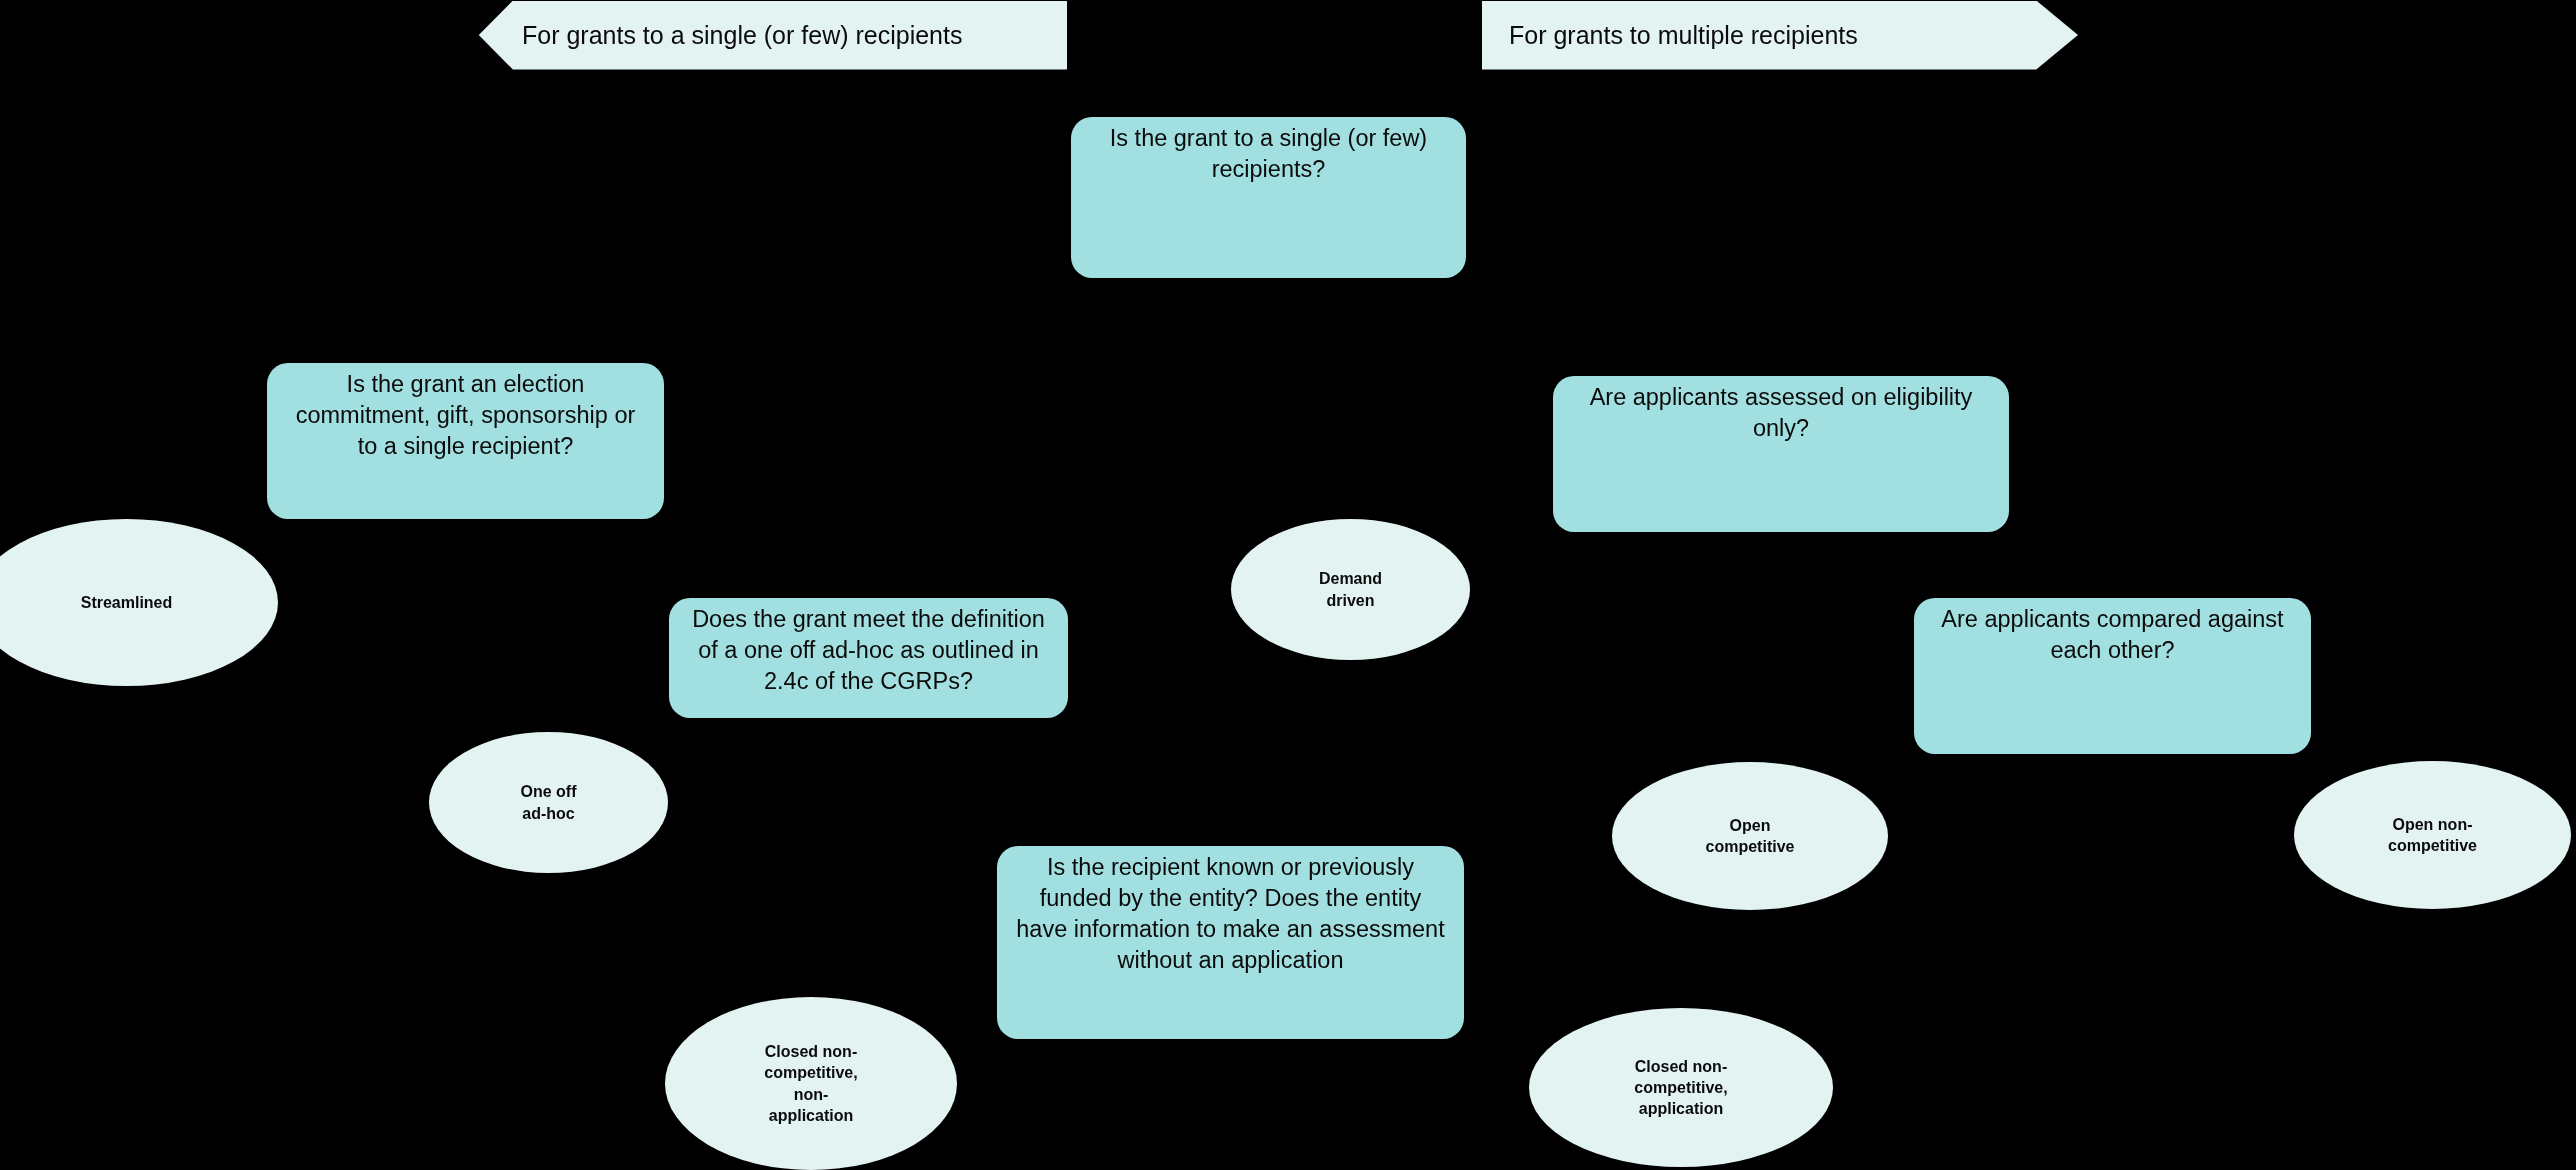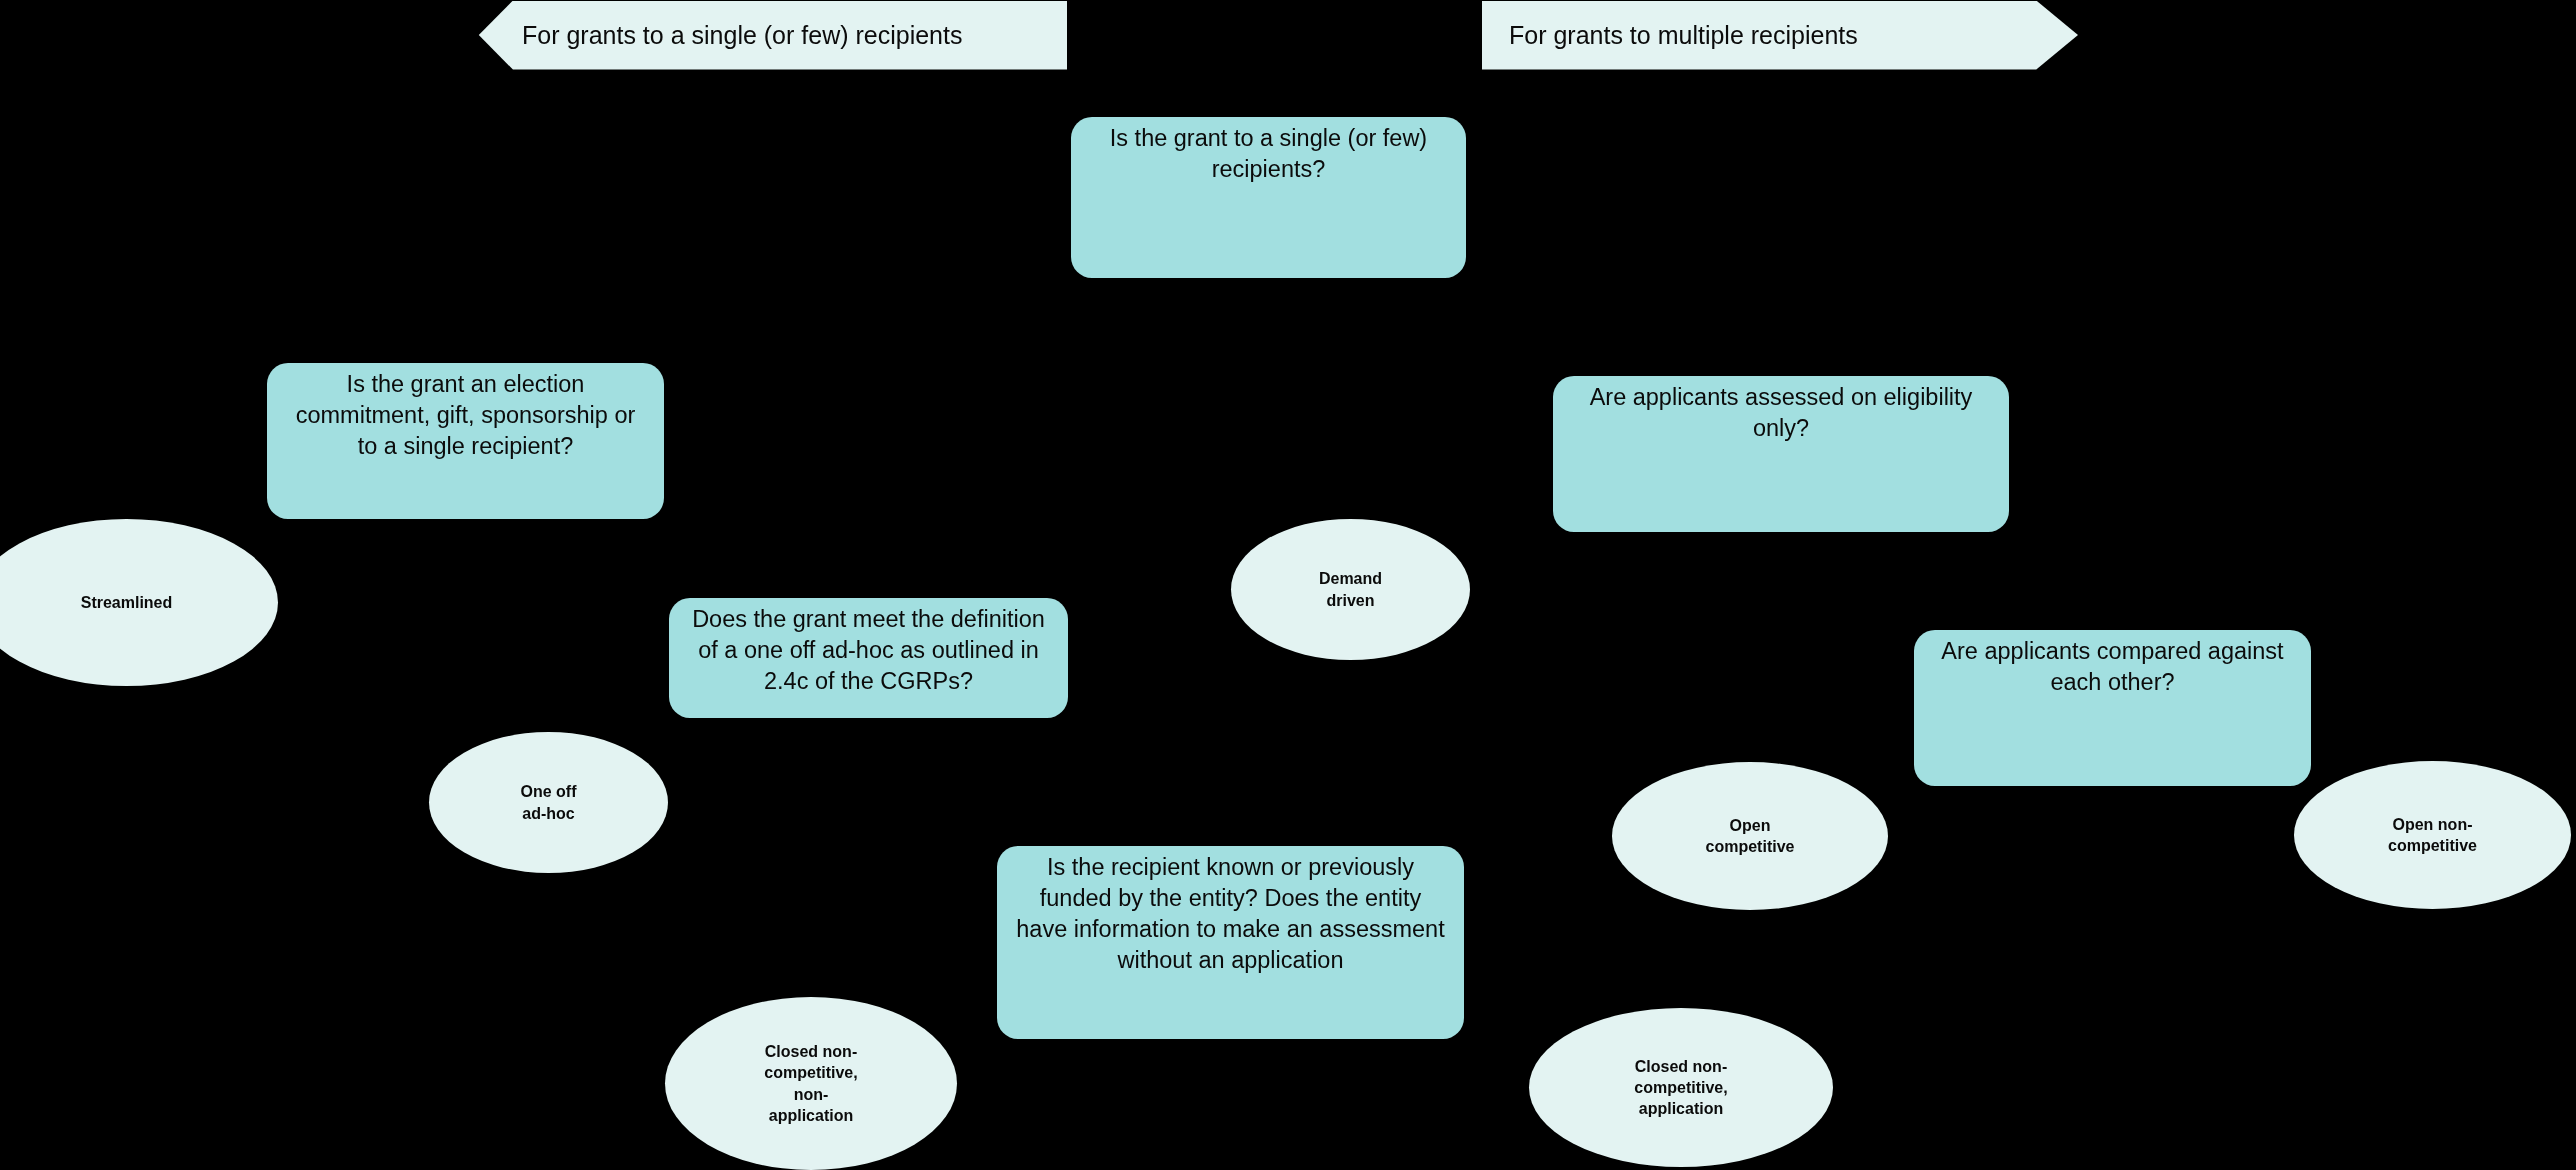--- a/index.html
+++ b/index.html
@@ -104,21 +104,21 @@
   </div>
 
   <div class="node-box" style="left:997px; top:846px; width:467px; height:193px;">
     <span class="node-text">Is the recipient known or previously funded by the entity? Does the entity have information to make an assessment without an application</span>
   </div>
 
   <div class="node-box" style="left:1553px; top:376px; width:456px; height:156px;">
     <span class="node-text">Are applicants assessed on eligibility only?</span>
   </div>
 
-  <div class="node-box" style="left:1914px; top:598px; width:397px; height:156px;margin-top:32px;">
+  <div class="node-box" style="left:1914px; top:598px; width:397px; height:156px;">
     <span class="node-text">Are applicants compared against each other?</span>
   </div>
 
   <div class="node-ellipse" style="left:-25px; top:519px; width:303px; height:167px;">
     <span class="node-text">Streamlined</span>
   </div>
 
   <div class="node-ellipse" style="left:429px; top:732px; width:239px; height:141px;">
     <span class="node-text">One off
 ad-hoc</span>

